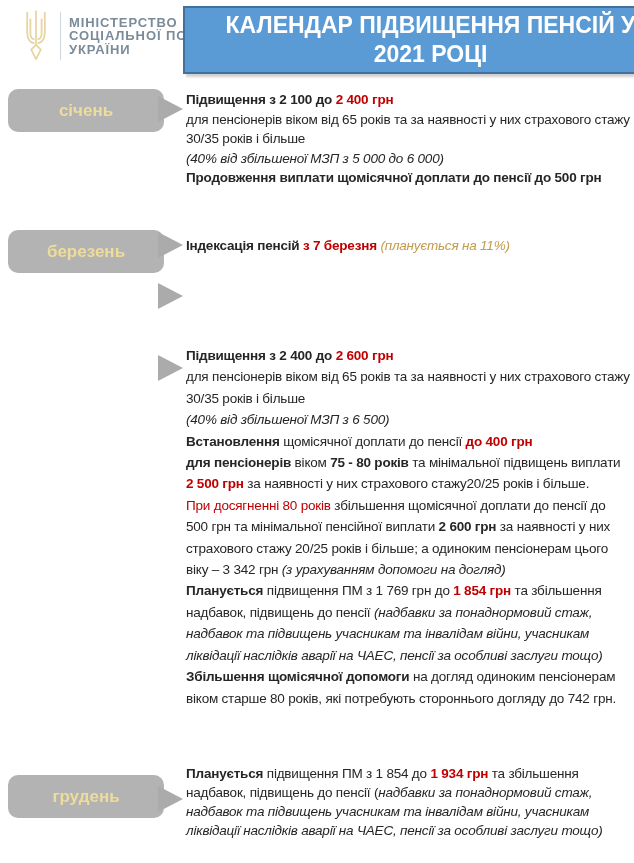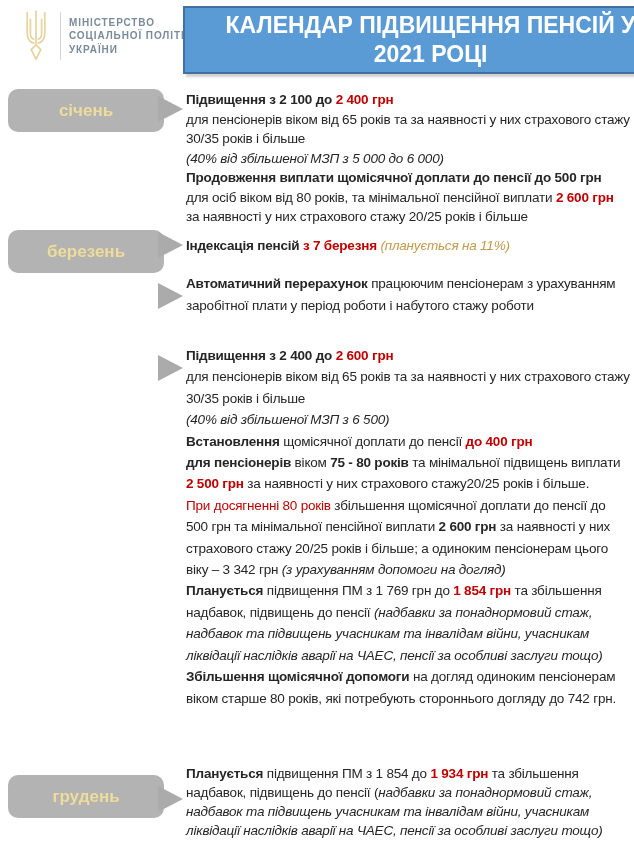--- a/index.html
+++ b/index.html
@@ -3,21 +3,21 @@
 <meta charset="utf-8">
 <style>
   html,body{margin:0;padding:0;background:#ffffff;}
   body{font-family:"Liberation Sans", sans-serif;}
   .canvas{position:relative;width:634px;height:863px;background:#ffffff;overflow:hidden;}
 
   
   .logo-group{position:absolute;left:20px;top:8px;display:flex;align-items:center;gap:8px;}
   .trident{width:32px;height:56px;}
   .logo-divider{width:1px;height:48px;background:#cfd6dc;}
-  .ministry{color:var(--ministry_text,#7a8b99);font-size:10px;font-weight:bold;letter-spacing:0.9px;line-height:13.5px;}
+  .ministry{color:var(--ministry_text,#7a8b99);font-size:13px;font-weight:bold;letter-spacing:0.9px;line-height:13.5px;}
 
   .title-banner{position:absolute;left:183px;top:6px;width:441px;height:64px;
     background:var(--title_bg,#5b9bd5);border:2px solid var(--title_border,#41719c);
     color:#ffffff;font-weight:bold;font-size:23px;line-height:29px;text-align:center;
     display:flex;align-items:center;justify-content:center;box-shadow:3px 3px 2px rgba(0,0,0,.18);padding-left:25px;}
   .title-banner .tt{padding:0 14px;}
 
   
   .month{position:absolute;left:8px;width:156px;height:43px;border-radius:10px;
     background:var(--month_bg,#b3b3b3);color:var(--month_text,#eedc9b);
@@ -79,27 +79,23 @@
   <div class="arrow a2"></div>
   <div class="arrow a3"></div>
   <div class="arrow a4"></div>
   <div class="arrow a5"></div>
 
   <div class="section s1">
       <p><span class="b">Підвищення з 2 100 до </span><span class="rb">2 400 грн</span></p>
       <p><span>для пенсіонерів віком від 65 років та за наявності у них страхового стажу 30/35 років і більше</span></p>
       <p><span class="i">(40% від збільшеної МЗП з 5 000 до 6 000)</span></p>
       <p><span class="b">Продовження виплати щомісячної доплати до пенсії до 500 грн</span></p>
-      <p><span>для осіб віком від 80 років, та мінімальної пенсійної виплати </span><span class="rb">2 600 грн</span><span> за наявності у них страхового стажу 20/25 років і більше</span></p>
     </div>
   <div class="section s2">
       <p><span class="b">Індексація пенсій </span><span class="rb">з 7 березня </span><span class="ig">(планується на 11%)</span></p>
-    </div>
-  <div class="section s3">
-      <p><span class="b">Автоматичний перерахунок </span><span>працюючим пенсіонерам з урахуванням заробітної плати у період роботи і набутого стажу роботи</span></p>
     </div>
   <div class="section s4">
       <p><span class="b">Підвищення з 2 400 до </span><span class="rb">2 600 грн</span></p>
       <p><span>для пенсіонерів віком від 65 років та за наявності у них страхового стажу 30/35 років і більше</span></p>
       <p><span class="i">(40% від збільшеної МЗП з 6 500)</span></p>
       <p><span class="b">Встановлення </span><span>щомісячної доплати до пенсії </span><span class="rb">до 400 грн</span></p>
       <p><span class="b">для пенсіонерів </span><span>віком </span><span class="b">75 - 80 років</span><span> та мінімальної підвищень виплати </span><span class="rb">2 500 грн</span><span> за наявності у них страхового стажу20/25 років і більше.</span></p>
       <p><span class="r">При досягненні 80 років </span><span>збільшення щомісячної доплати до пенсії до 500 грн та мінімальної пенсійної виплати </span><span class="b">2 600 грн</span><span> за наявності у них страхового стажу 20/25 років і більше; а одиноким пенсіонерам цього віку – 3 342 грн </span><span class="i">(з урахуванням допомоги на догляд)</span></p>
       <p><span class="b">Планується </span><span>підвищення ПМ з 1 769 грн до </span><span class="rb">1 854 грн</span><span> та збільшення надбавок, підвищень до пенсії </span><span class="i">(надбавки за понаднормовий стаж, надбавок та підвищень учасникам та інвалідам війни, учасникам ліквідації наслідків аварії на ЧАЕС, пенсії за особливі заслуги тощо)</span></p>
       <p><span class="b">Збільшення щомісячної допомоги</span><span> на догляд одиноким пенсіонерам віком старше 80 років, які потребують стороннього догляду до 742 грн.</span></p>

